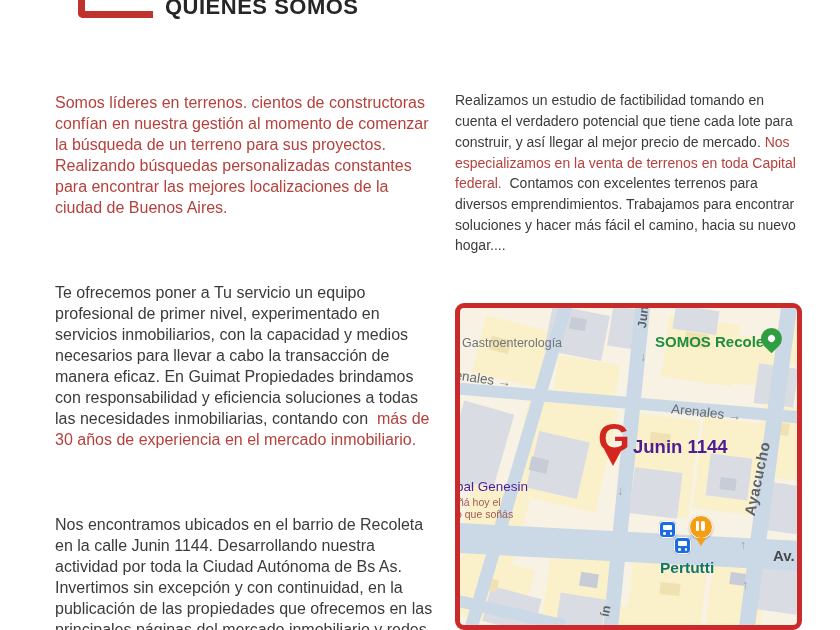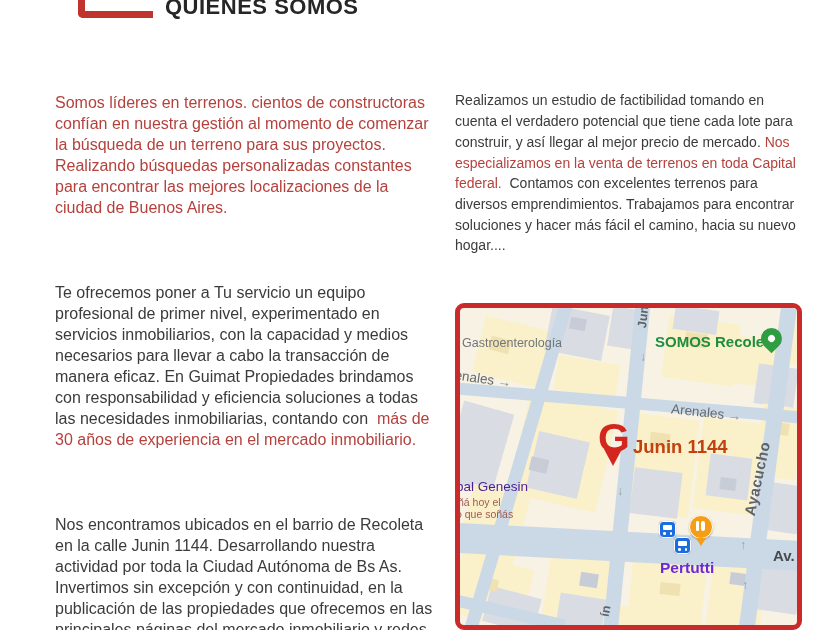--- a/index.html
+++ b/index.html
@@ -31,21 +31,21 @@
   .mlbl .arr{color:#84878c;}
 
   
   .gpin{position:absolute;left:138px;top:110px;width:32px;height:50px;z-index:7;}
   .gletter{position:absolute;left:0;top:0;font-size:41px;line-height:40px;
     font-weight:800;color:#d3261f;letter-spacing:-2px;}
   .gpoint{position:absolute;left:6px;top:31px;width:0;height:0;
     border-left:9px solid transparent;border-right:9px solid transparent;
     border-top:17px solid #d3261f;}
   .marker-title{position:absolute;left:173px;top:128px;font-size:18.5px;
-    font-weight:700;color:#c2410c;z-index:7;white-space:nowrap;}
+    font-weight:700;color:#4c1d95;z-index:7;white-space:nowrap;}
 
   
   .greenpin{position:absolute;left:301px;top:20px;width:21px;height:21px;
     background:#2f9e41;border-radius:50% 50% 50% 0;transform:rotate(-45deg);z-index:7;}
   .greenpin::after{content:"";position:absolute;left:7px;top:7px;width:7px;height:7px;
     background:#fff;border-radius:50%;}
 
   
   .opin{position:absolute;left:229px;top:207px;width:22px;height:22px;background:#f49d15;
     border-radius:50%;border:1.5px solid #fff;box-shadow:0 1px 2px rgba(0,0,0,.25);z-index:7;}
@@ -137,21 +137,21 @@
     <span class="mlbl" style="left:172px;top:2px;font-size:12.5px;font-weight:700;color:#5f6368;transform:rotate(-84deg);">Jun</span>
     <span class="mlbl" style="left:195px;top:25px;font-size:15px;font-weight:600;color:#1e8e3e;">SOMOS Recoleta</span>
     <span class="mlbl" style="left:-10px;top:63px;font-size:13.5px;transform:rotate(8deg);"><span>renales</span> <span class="arr">→</span></span>
     <span class="mlbl" style="left:211px;top:97px;font-size:13.5px;transform:rotate(6deg);"><span>Arenales</span> <span class="arr">→</span></span>
     <span class="mlbl" style="left:-4px;top:171px;font-size:13.5px;color:#4c1d95;">bal Genesin</span>
     <span class="mlbl" style="left:-2px;top:188px;font-size:10.5px;color:#a15a4e;">ñá hoy el</span>
     <span class="mlbl" style="left:-4px;top:200px;font-size:10.5px;color:#a15a4e;">o que soñás</span>
     <span class="mlbl" style="left:259px;top:162px;width:76px;text-align:center;font-size:15px;font-weight:700;color:#5f6368;letter-spacing:.5px;transform:rotate(-78deg);">Ayacucho</span>
     <span class="mlbl" style="left:313px;top:239px;font-size:15px;font-weight:700;color:#474a4e;">Av.</span>
     <span class="mlbl" style="left:140px;top:296px;font-size:12.5px;font-weight:700;color:#5f6368;transform:rotate(-80deg);">ín</span>
-    <span class="mlbl" style="left:200px;top:251px;font-size:15.5px;font-weight:700;color:#6d28d9;">Pertutti</span>
+    <span class="mlbl" style="left:200px;top:251px;font-size:15.5px;font-weight:700;color:#0f766e;">Pertutti</span>
 
     <span class="street-arrow" style="left:180px;top:42px;">↓</span>
     <span class="street-arrow" style="left:157px;top:176px;">↓</span>
     <span class="street-arrow" style="left:280px;top:230px;">↑</span>
     <span class="street-arrow" style="left:282px;top:270px;">↑</span>
 
     <div class="gpin">
       <span class="gletter">G</span>
       <div class="gpoint"></div>
     </div>

